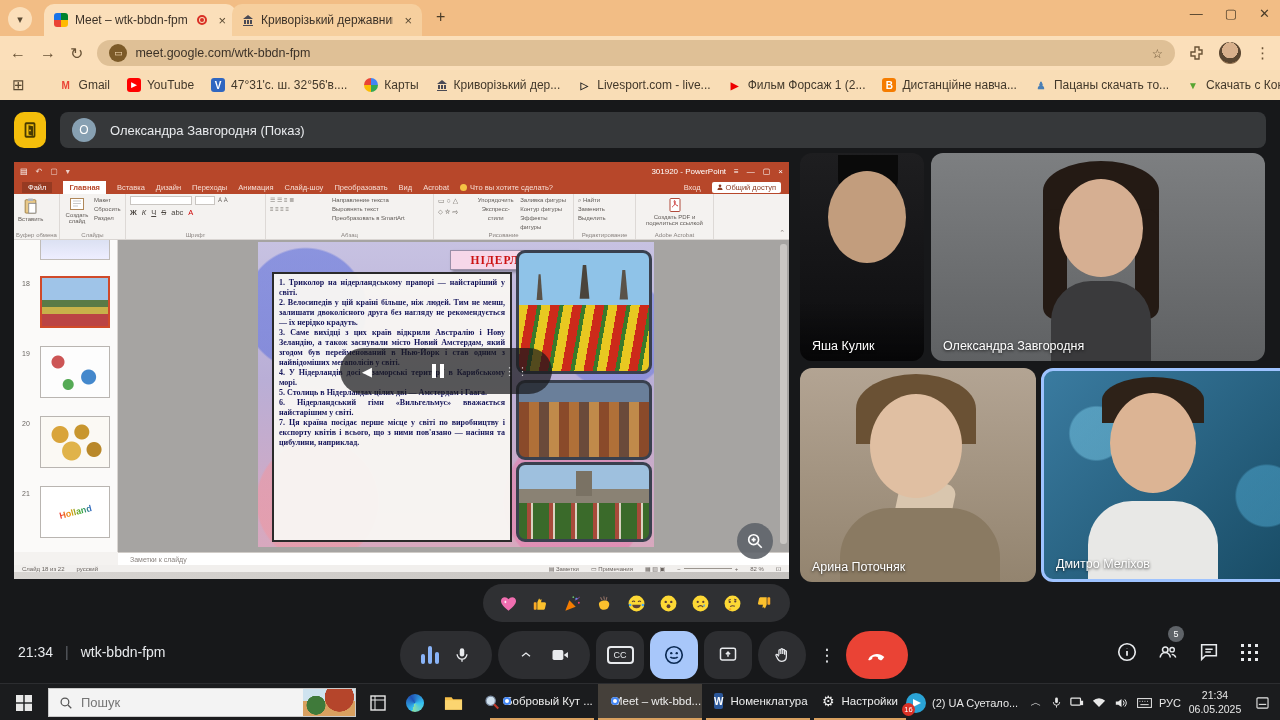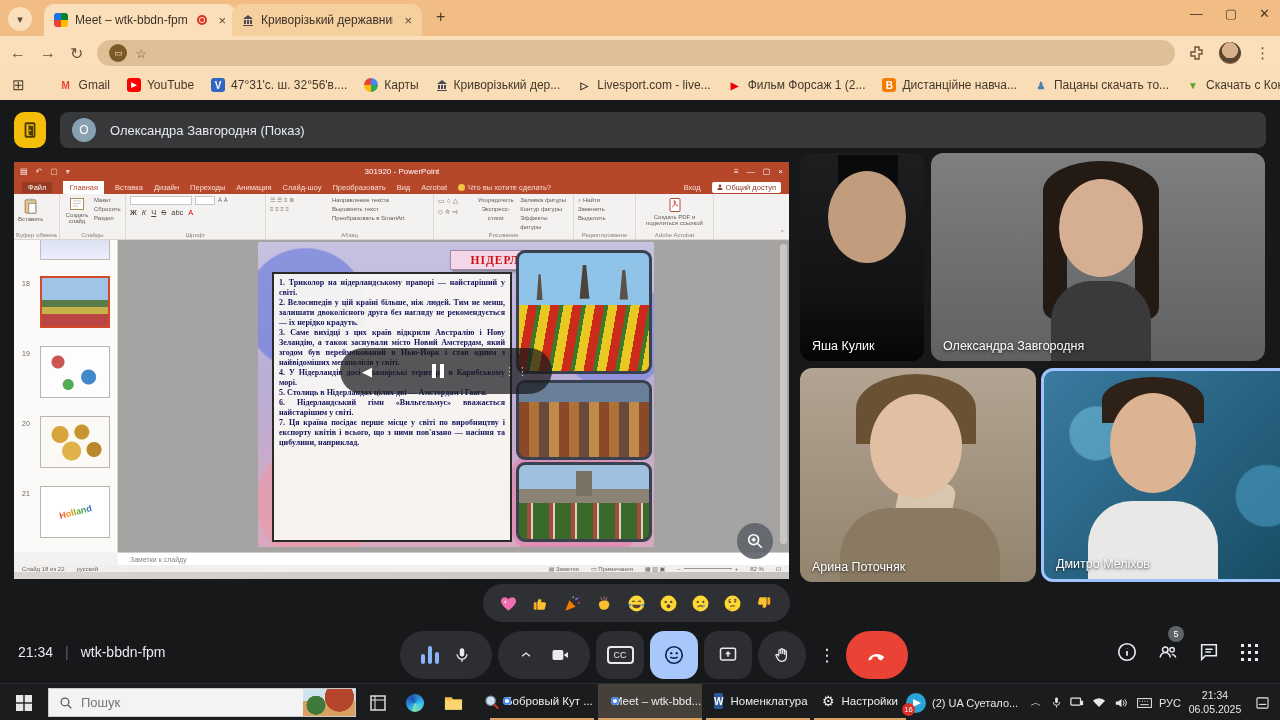--- a/index.html
+++ b/index.html
@@ -27,21 +27,21 @@
   .fav{width:14px;height:14px;display:inline-flex;align-items:center;justify-content:center;font-size:10px;font-weight:bold;border-radius:3px}
   .sep{width:1px;height:16px;background:#d9b583}
   
   .doorbtn{position:absolute;left:14px;top:112px;width:32px;height:36px;border-radius:10px;background:#f5be0b;display:flex;align-items:center;justify-content:center}
   .banner{position:absolute;left:60px;top:112px;width:1206px;height:36px;border-radius:8px;background:#36383a;display:flex;align-items:center;gap:14px;padding:0 12px;color:#e8eaed;font-size:13px}
   .bavatar{width:24px;height:24px;border-radius:50%;background:#87a0b2;color:#fff;display:flex;align-items:center;justify-content:center;font-size:12px}
   
   .ppt{position:absolute;left:14px;top:162px;width:775px;height:410px;background:#f4f2f0;font-family:"Liberation Sans",sans-serif}
   .ppt-title{position:absolute;left:0;top:0;width:775px;height:18px;background:#b7472a;color:#fff;font-size:8px;display:flex;align-items:center;padding:0 6px;gap:8px}
   .ppt-menu{position:absolute;left:0;top:18px;width:775px;height:14px;background:#b7472a;display:flex;align-items:center;gap:11px;padding:0 8px;color:#f6ddd4;font-size:7.5px}
-  .ppt-menu .sel{background:#fff;color:#b7472a;padding:2px 6px;font-weight:normal}
+  .ppt-menu .sel{background:#fff;color:#b7472a;padding:2px 6px;font-weight:bold}
   .ppt-ribbon{position:absolute;left:0;top:32px;width:775px;height:46px;background:#f4f2f0;border-bottom:1px solid #d9d5d2;display:flex}
   .rgroup{height:100%;border-right:1px solid #ddd9d6;position:relative;padding:2px 4px 9px;display:flex;gap:4px;align-items:flex-start}
   .rlabel{position:absolute;left:0;bottom:1px;width:100%;text-align:center;font-size:6px;color:#8a8480}
   .tinytxt{font-size:6px;color:#5f5a56;line-height:1.5}
   .bigbtn{display:flex;flex-direction:column;align-items:center;font-size:6px;color:#5f5a56;gap:2px;padding-top:2px}
   .thumbpanel{position:absolute;left:0;top:78px;width:104px;height:312px;background:#fbfaf9;border-right:1px solid #d9d5d2;overflow:hidden}
   .thumb{position:absolute;left:26px;width:70px;height:52px;background:#fff;border:1px solid #b9b5b1}
   .thumbno{position:absolute;left:8px;font-size:7px;color:#6a6662}
   .editarea{position:absolute;left:104px;top:78px;width:671px;height:312px;background:#a6a4a2}
   .vsb{position:absolute;right:2px;top:4px;width:7px;height:300px;background:#c9c6c3;border-radius:3px}
@@ -117,20 +117,21 @@
       <span>✕</span>
     </div>
   </div>
 
   <div class="toolbar">
     <span class="navic">←</span>
     <span class="navic">→</span>
     <span class="navic">↻</span>
     <div class="urlpill">
       <span class="casticon">▭</span>
+      <span style="flex:1">meet.google.com/wtk-bbdn-fpm</span>
       <span style="color:#6a5336">☆</span>
     </div>
     <svg width="16" height="16" viewBox="0 0 16 16">
         <path d="M6 2h4v3h3v4h-3v5H6v-3H2V7h4z" fill="none" stroke="#6a5336" stroke-width="1.4"></path>
       </svg>
     <span class="avatar"></span>
     <span style="color:#6a5336;font-size:15px">⋮</span>
   </div>
 
   <div class="bookmarks">
@@ -195,21 +196,21 @@
     <span class="bavatar">О</span>
     <span>Олександра Завгородня (Показ)</span>
   </div>
 
   <div class="ppt">
     <div class="ppt-title">
       <span>▤</span>
       <span style="opacity:.75">↶</span>
       <span style="opacity:.75">▢</span>
       <span style="opacity:.75">▾</span>
-      <span style="flex:1;text-align:center">301920 - PowerPoint</span>
+      <span style="flex:1;text-align:right">301920 - PowerPoint</span>
       <span>≡</span>
       <span>—</span>
       <span>▢</span>
       <span>×</span>
     </div>
     <div class="ppt-menu">
       <span style="background:rgba(0,0,0,.18);padding:1px 6px;color:#fff">Файл</span>
       <span class="sel">Главная</span>
       <span>Вставка</span>
       <span>Дизайн</span>

